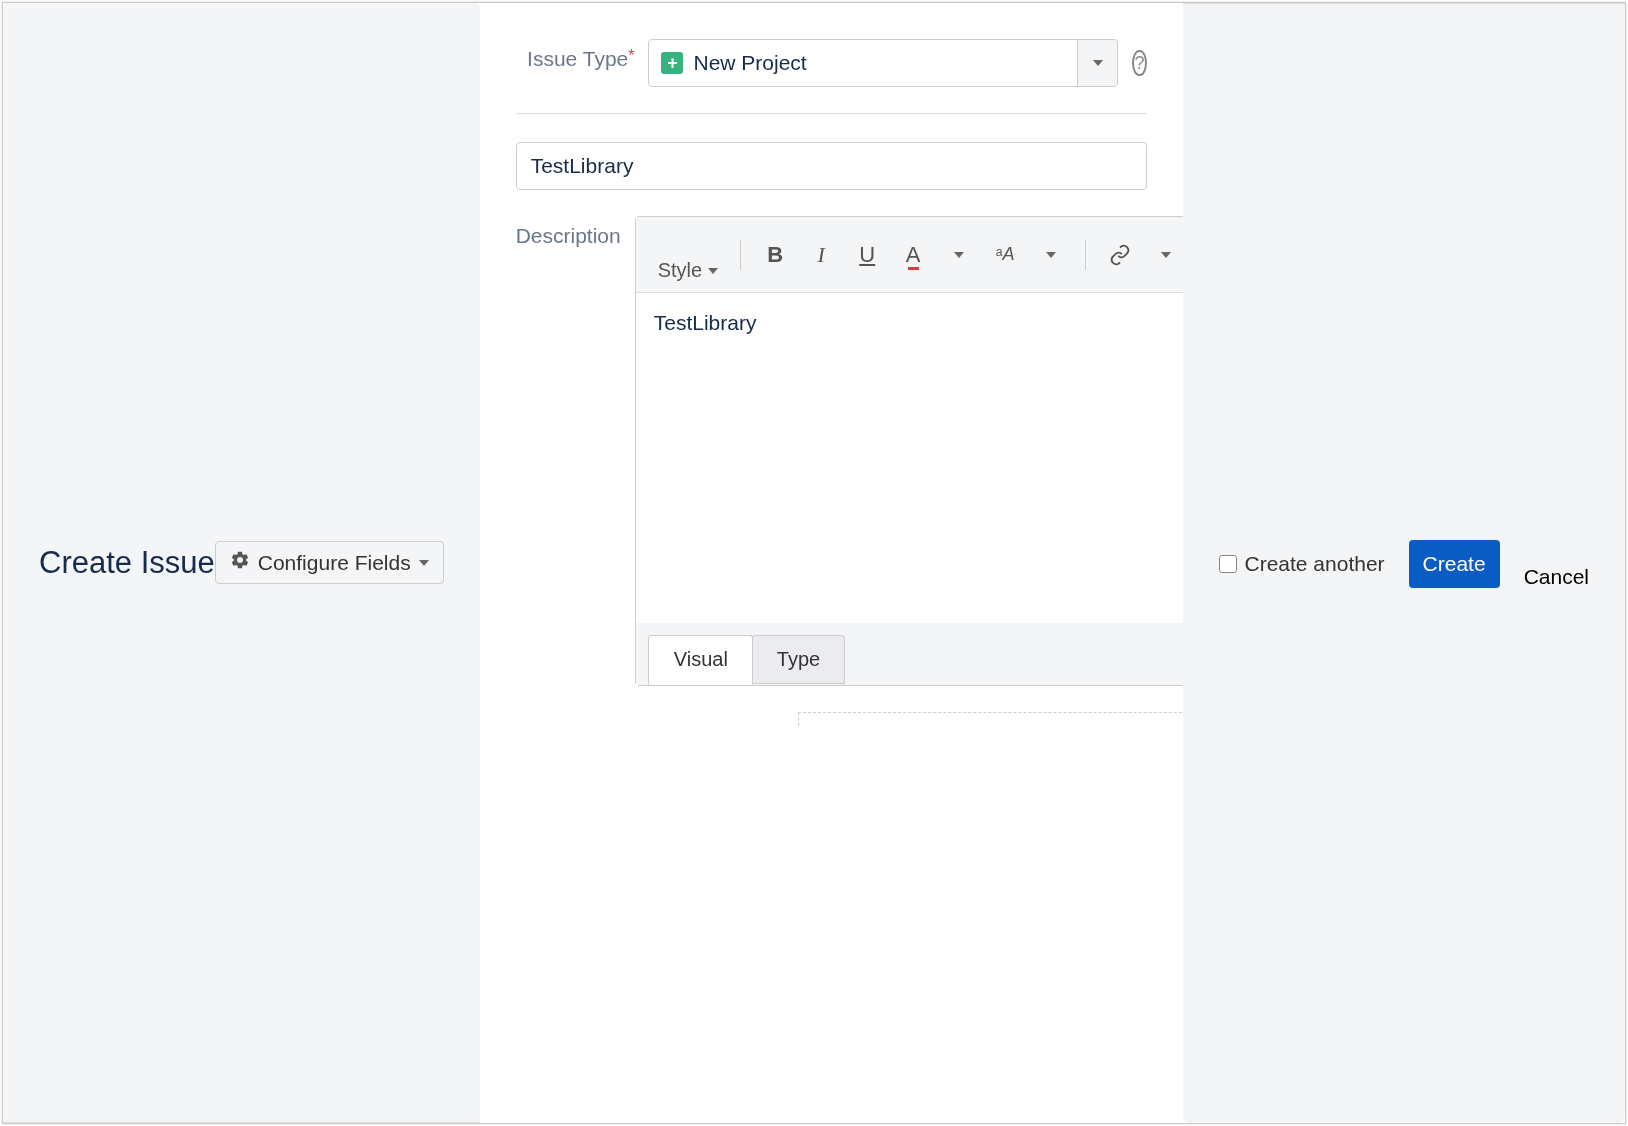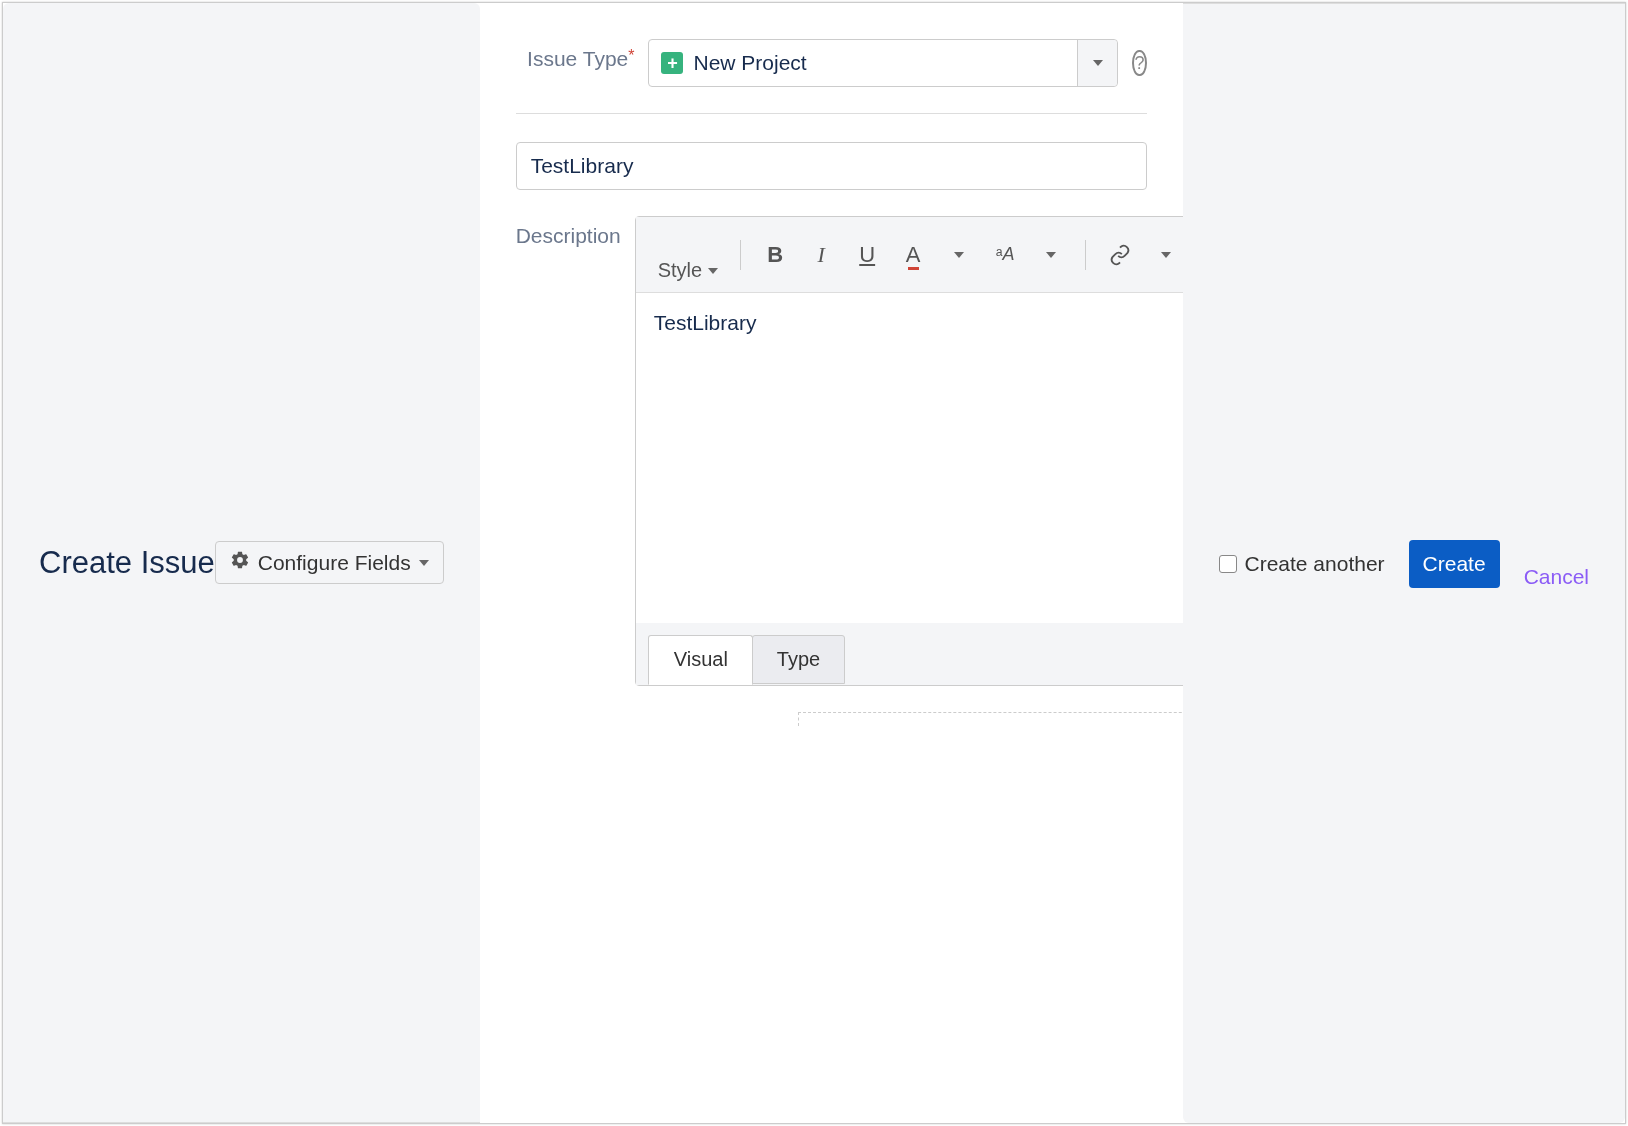--- a/index.html
+++ b/index.html
@@ -274,21 +274,21 @@
     border: none;
     border-radius: 4px;
     font-size: 21px;
     padding: 12px 14px;
     cursor: pointer;
   }
   .btn-primary { background: #0b5dc5; }
   .btn-link {
     background: none;
     border: none;
-    color: #8b5cf6;
+    color: #000000;
     font-size: 21px;
     cursor: pointer;
     margin-top: 26px;
   }
   .color-underline {
     position: relative;
     display: inline-block;
   }
   .color-underline::after {
     content: "";

